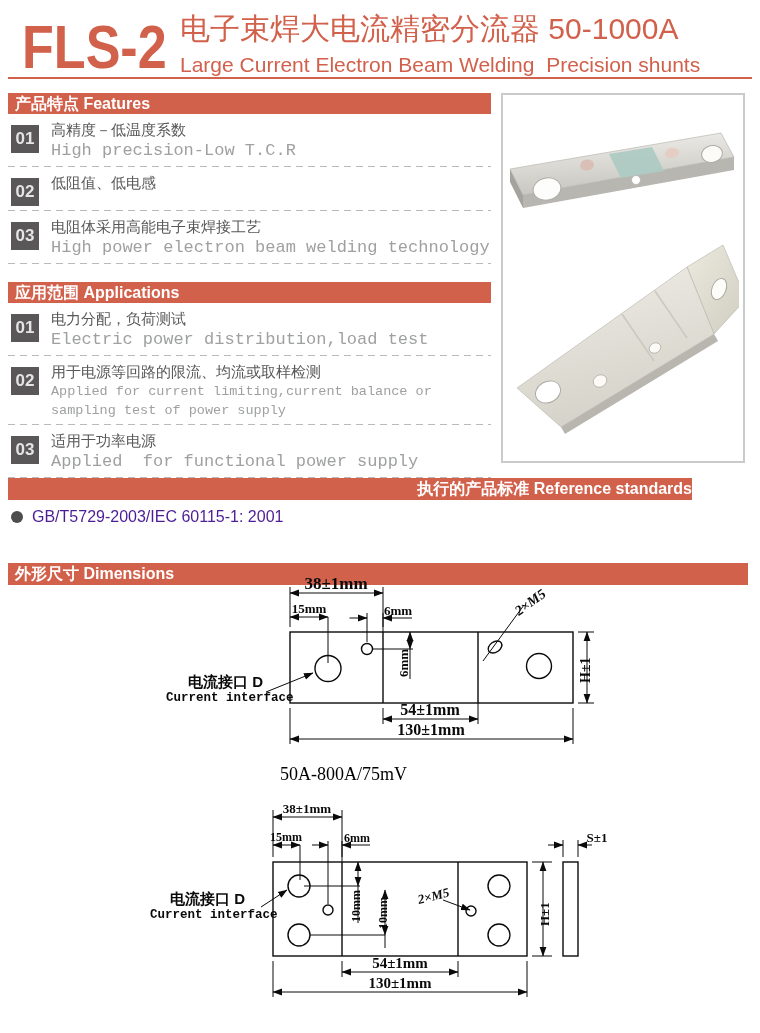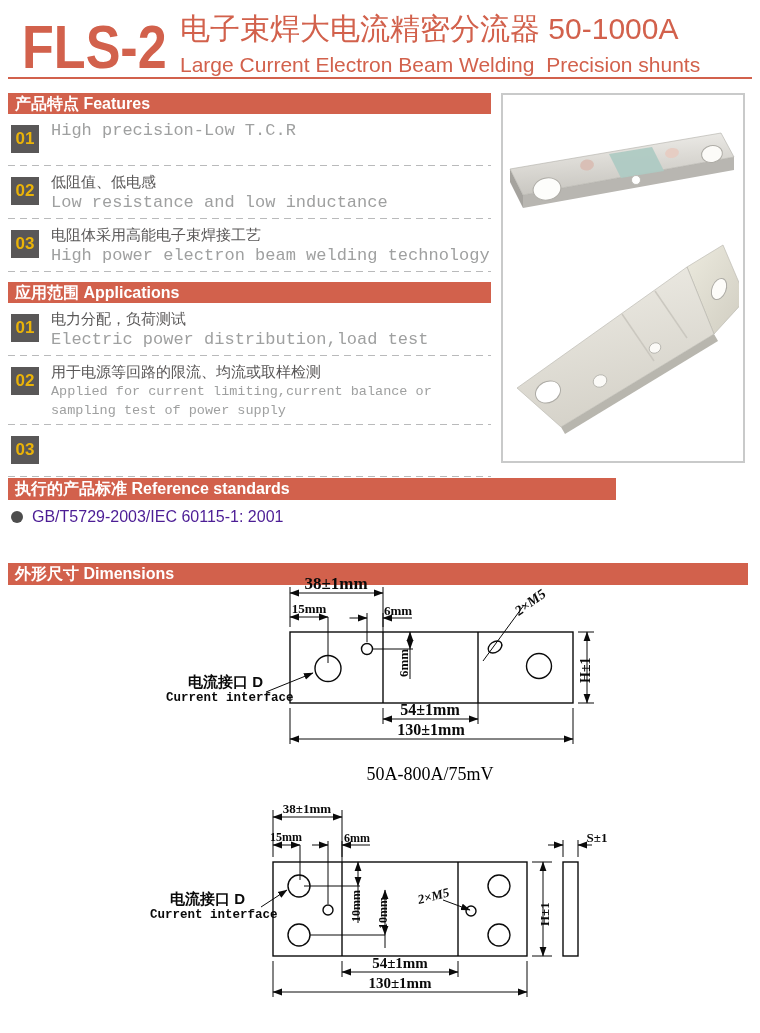--- a/index.html
+++ b/index.html
@@ -13,38 +13,38 @@
   .title-en{position:absolute;left:180px;top:44px;font-size:21px;color:var(--accent);white-space:pre;margin-top:9px;}
   .rule{position:absolute;left:8px;top:77px;width:744px;height:2px;background:var(--accent);}
   
   .bar{background:var(--accent);color:#fff;font-size:16px;font-weight:bold;height:21px;
        line-height:21px;padding-left:7px;}
   .bar.tall{height:22px;line-height:22px;}
   
   .col{position:absolute;left:8px;width:483px;}
   .feat{top:93px;} .apps{top:282px;}
   .item{display:flex;padding-top:6px;}
-  .badge{flex:0 0 28px;width:28px;height:28px;background:var(--badge);color:#eab308;font-size:17px;
-         font-weight:bold;display:flex;align-items:center;justify-content:center;margin:5px 12px 8px 3px;}
+  .badge{flex:0 0 28px;width:28px;height:28px;background:var(--badge);color:#e5e5e5;font-size:17px;
+         font-weight:bold;display:flex;align-items:center;justify-content:center;margin:5px 12px 0 3px;}
   .it-cn{font-size:15px;line-height:20px;color:var(--cn);}
   .it-en{font-size:17px;line-height:22px;color:var(--en);white-space:pre-wrap;font-family:Liberation Mono, monospace;}
   .it-en.small{font-size:13.5px;line-height:19px;}
   .sep{height:1px;margin-top:4px;background:repeating-linear-gradient(90deg,#b9babb 0 7px,transparent 7px 12px);}
   
   .photo{position:absolute;left:501px;top:93px;width:240px;height:366px;border:2px solid #c9caca;background:#fff;}
   
-  .std-bar{position:absolute;left:8px;top:478px;width:608px;}
+  .std-bar{position:absolute;left:8px;top:478px;width:684px;text-align:right;}
   .std-row{position:absolute;left:11px;top:508px;display:flex;align-items:center;}
   .bullet{width:12px;height:12px;border-radius:50%;background:#4d4d4d;margin-right:9px;}
   .std-text{font-size:16px;color:#4c1d95;}
   .dim-bar{position:absolute;left:8px;top:563px;width:740px;}
   
   .dwg1{position:absolute;left:150px;top:575px;}
   .dwg2{position:absolute;left:140px;top:795px;}
-  .cap{position:absolute;text-align:center;font-family:"Liberation Serif",serif;color:#000;}
+  .cap{position:absolute;text-align:left;font-family:"Liberation Serif",serif;color:#000;}
   .cap1{top:764px;left:280px;width:300px;font-size:18px;}
   .cap2{top:1031px;left:262px;width:280px;font-size:17px;}
   text{fill:#0a0a0a;}
   .dimt{font-family:"Liberation Serif",serif;font-weight:bold;}
   .cnl{font-family:"Liberation Sans",sans-serif;font-weight:bold;font-size:15px;}
   .enl{font-family:"Liberation Mono",monospace;font-weight:bold;font-size:12.5px;}
 </style>
 </head>
 <body>
 
@@ -54,30 +54,30 @@
   <div class="title-cn">电子束焊大电流精密分流器 50-1000A</div>
   <div class="title-en">Large Current Electron Beam Welding  Precision shunts</div>
   <div class="rule"></div>
 
   <div class="col feat">
     <div class="bar">产品特点 Features</div>
 
     <div class="item">
       <div class="badge">01</div>
       <div>
+          <div class="it-cn">高精度－低温度系数</div>
            <div class="it-en">High precision-Low T.C.R</div>
         </div>
     </div>
       <div class="sep"></div>
 
     <div class="item">
       <div class="badge">02</div>
       <div>
           <div class="it-cn">低阻值、低电感</div>
-           <div class="it-en">Low resistance and low inductance</div>
         </div>
     </div>
       <div class="sep"></div>
 
     <div class="item">
       <div class="badge">03</div>
       <div>
           <div class="it-cn">电阻体采用高能电子束焊接工艺</div>
            <div class="it-en">High power electron beam welding technology</div>
         </div>
@@ -101,20 +101,24 @@
       <div class="badge">02</div>
       <div>
           <div class="it-cn">用于电源等回路的限流、均流或取样检测</div>
            <div class="it-en small">Applied for current limiting,current balance or sampling test of power supply</div>
         </div>
     </div>
       <div class="sep"></div>
 
     <div class="item">
       <div class="badge">03</div>
+      <div>
+          <div class="it-cn">适用于功率电源</div>
+           <div class="it-en">Applied  for functional power supply</div>
+        </div>
     </div>
       <div class="sep"></div>
   </div>
 
   <div class="photo">
     <svg width="236" height="362" viewBox="0 0 236 362">
       <defs>
         <linearGradient id="m1" x1="0" y1="0" x2="0.25" y2="1">
           <stop offset="0" stop-color="#f4f3f0"></stop>
             <stop offset=".5" stop-color="#dddbd6"></stop>

